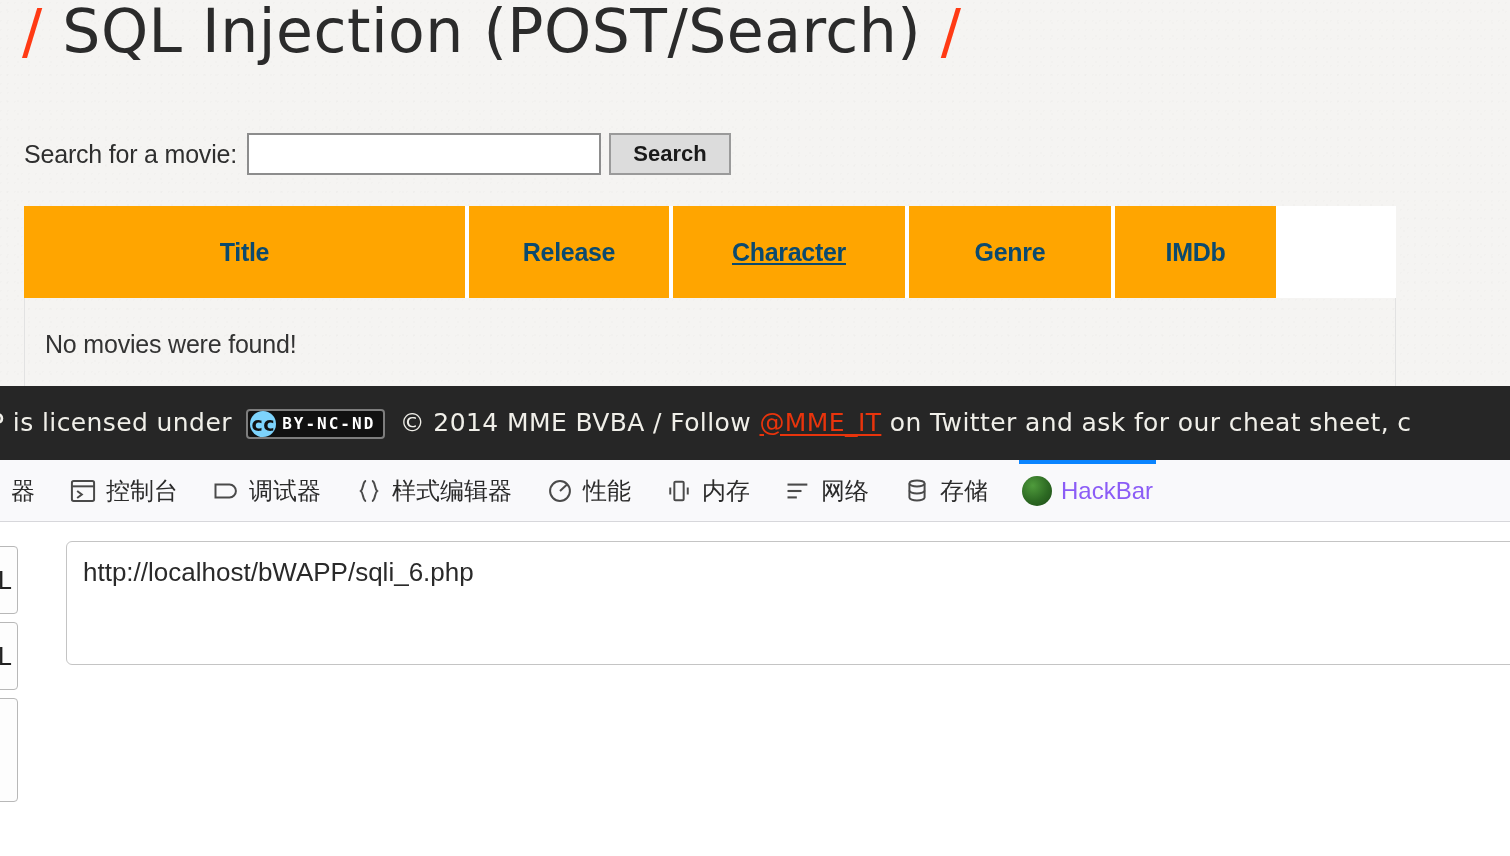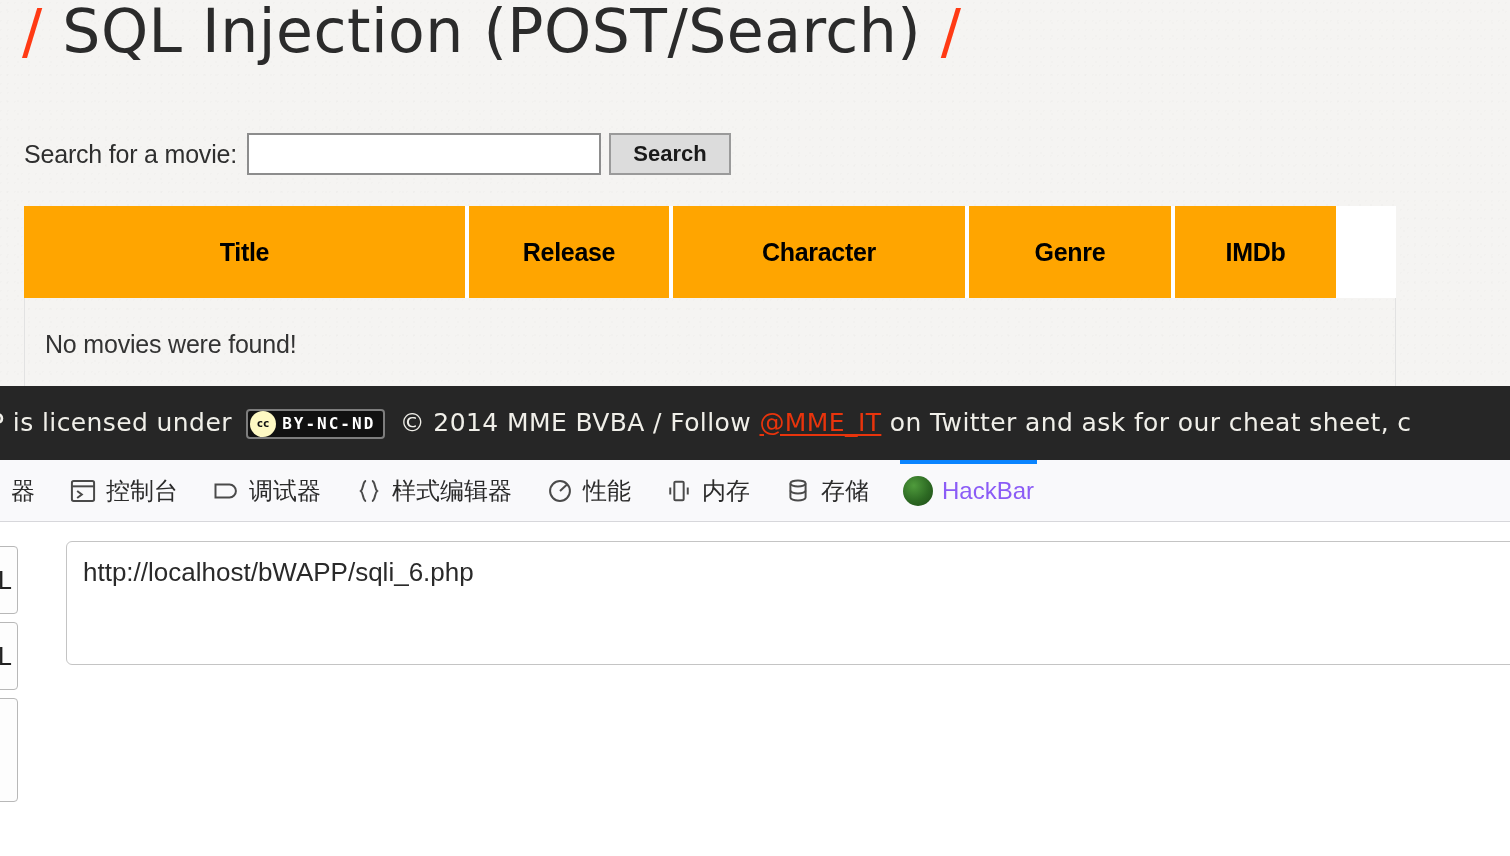--- a/index.html
+++ b/index.html
@@ -71,28 +71,28 @@
     width: 1372px;
   }
   .thead {
     display: flex;
     height: 92px;
     background: #ffffff;
   }
   .th {
     background: #ffa500;
     display: flex; align-items: center; justify-content: center;
-    font-size: 25px; font-weight: bold; color: #000000;
+    font-size: 25px; font-weight: bold; color: #0c4a6e;
     letter-spacing: -0.3px;
     margin-right: 4px;
   }
   .th:last-child { margin-right: 0; }
   .th.c0 { width: 441px; }
   .th.c1 { width: 200px; }
-  .th.c2 { width: 292px; }
+  .th.c2 { width: 232px; text-decoration: underline; }
   .th.c3 { width: 202px; }
   .th.c4 { width: 161px; }
 
   .tbody-row {
     height: 92px;
     border-left: 1px solid #e2e2e2;
     border-right: 1px solid #e2e2e2;
     display: flex; align-items: center;
   }
   .no-results {
@@ -121,23 +121,23 @@
     vertical-align: middle;
     height: 30px;
     border: 2px solid #7d7d7d;
     border-radius: 4px;
     overflow: hidden;
     margin: 0 6px;
     background: #111;
   }
   .cc-circle {
     width: 26px; height: 26px; border-radius: 50%;
-    background: #fef9c3; color: #111;
+    background: #7dd3fc; color: #111;
     display: flex; align-items: center; justify-content: center;
-    font-size: 10px; font-weight: bold; margin: 0 2px;
+    font-size: 19px; font-weight: bold; margin: 0 2px;
     font-family: "DejaVu Sans", sans-serif;
   }
   .cc-label {
     color: #fff; font-size: 16px; font-weight: bold;
     letter-spacing: 2px; padding: 0 8px 0 4px;
     font-family: "DejaVu Sans Mono", monospace;
   }
   .footer-link {
     color: #e8340c; text-decoration: underline;
     text-underline-offset: 3px;
@@ -316,20 +316,30 @@
         <span class="dt-icon">
           <svg viewBox="0 0 24 24" width="28" height="28" fill="none" stroke="#4a4a4a" stroke-width="1.7">
             <rect x="8" y="4" width="8" height="16" rx="1"></rect>
             <line x1="4.5" y1="9" x2="4.5" y2="15"></line>
             <line x1="19.5" y1="9" x2="19.5" y2="15"></line>
           </svg>
         </span>
         <span>内存</span>
       </div>
 
+      <div class="dt-tab">
+        <span class="dt-icon">
+          <svg viewBox="0 0 24 24" width="28" height="28" fill="none" stroke="#4a4a4a" stroke-width="1.8">
+            <line x1="3" y1="6.5" x2="20" y2="6.5"></line>
+            <line x1="3" y1="12" x2="15" y2="12"></line>
+            <line x1="3" y1="17.5" x2="11" y2="17.5"></line>
+          </svg>
+        </span>
+        <span>网络</span>
+      </div>
 
       <div class="dt-tab">
         <span class="dt-icon">
           <svg viewBox="0 0 24 24" width="28" height="28" fill="none" stroke="#4a4a4a" stroke-width="1.7">
             <ellipse cx="12" cy="5.5" rx="6.5" ry="2.6"></ellipse>
             <path d="M5.5 5.5 v6 a6.5 2.6 0 0 0 13 0 v-6"></path>
             <path d="M5.5 11.5 v6 a6.5 2.6 0 0 0 13 0 v-6"></path>
           </svg>
         </span>
         <span>存储</span>

